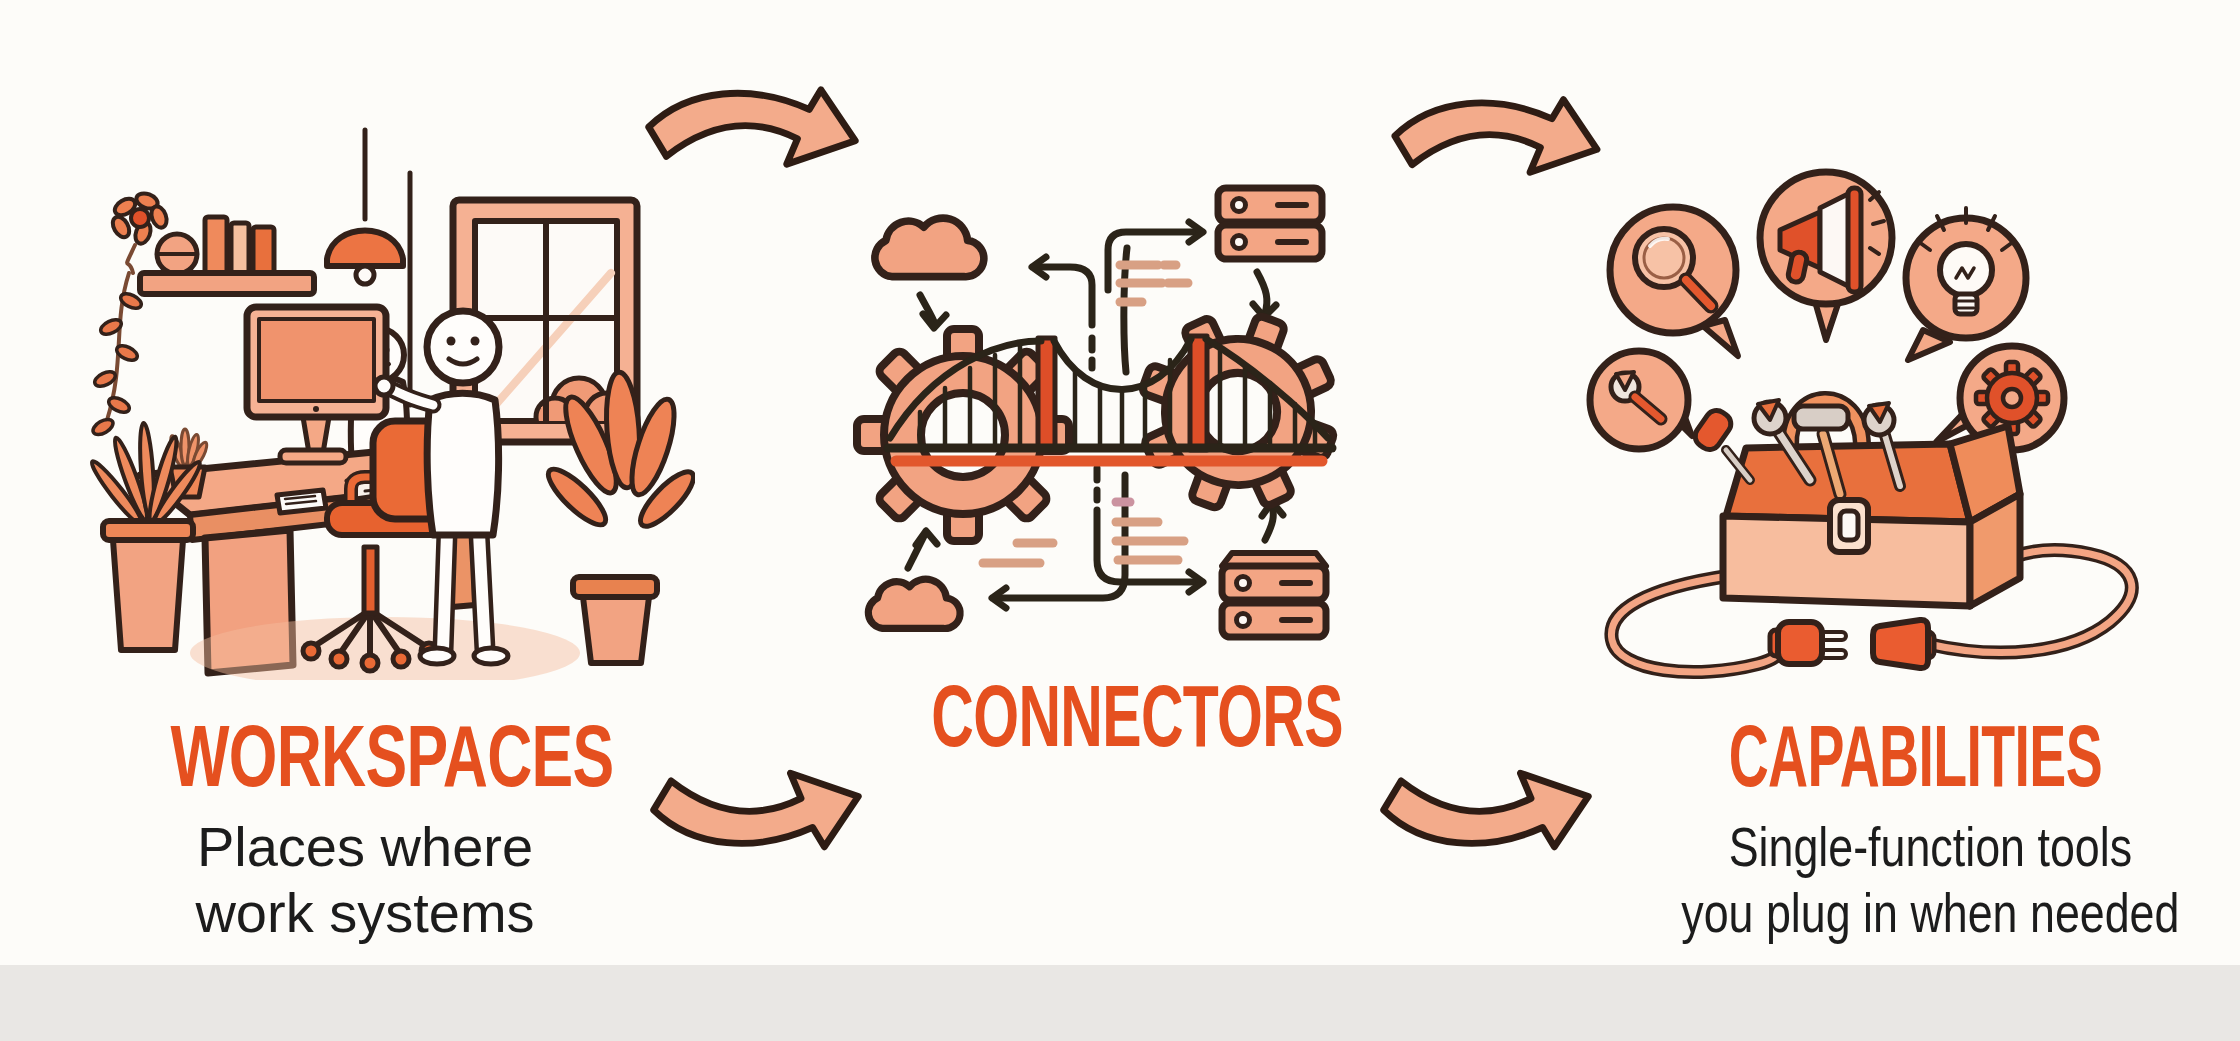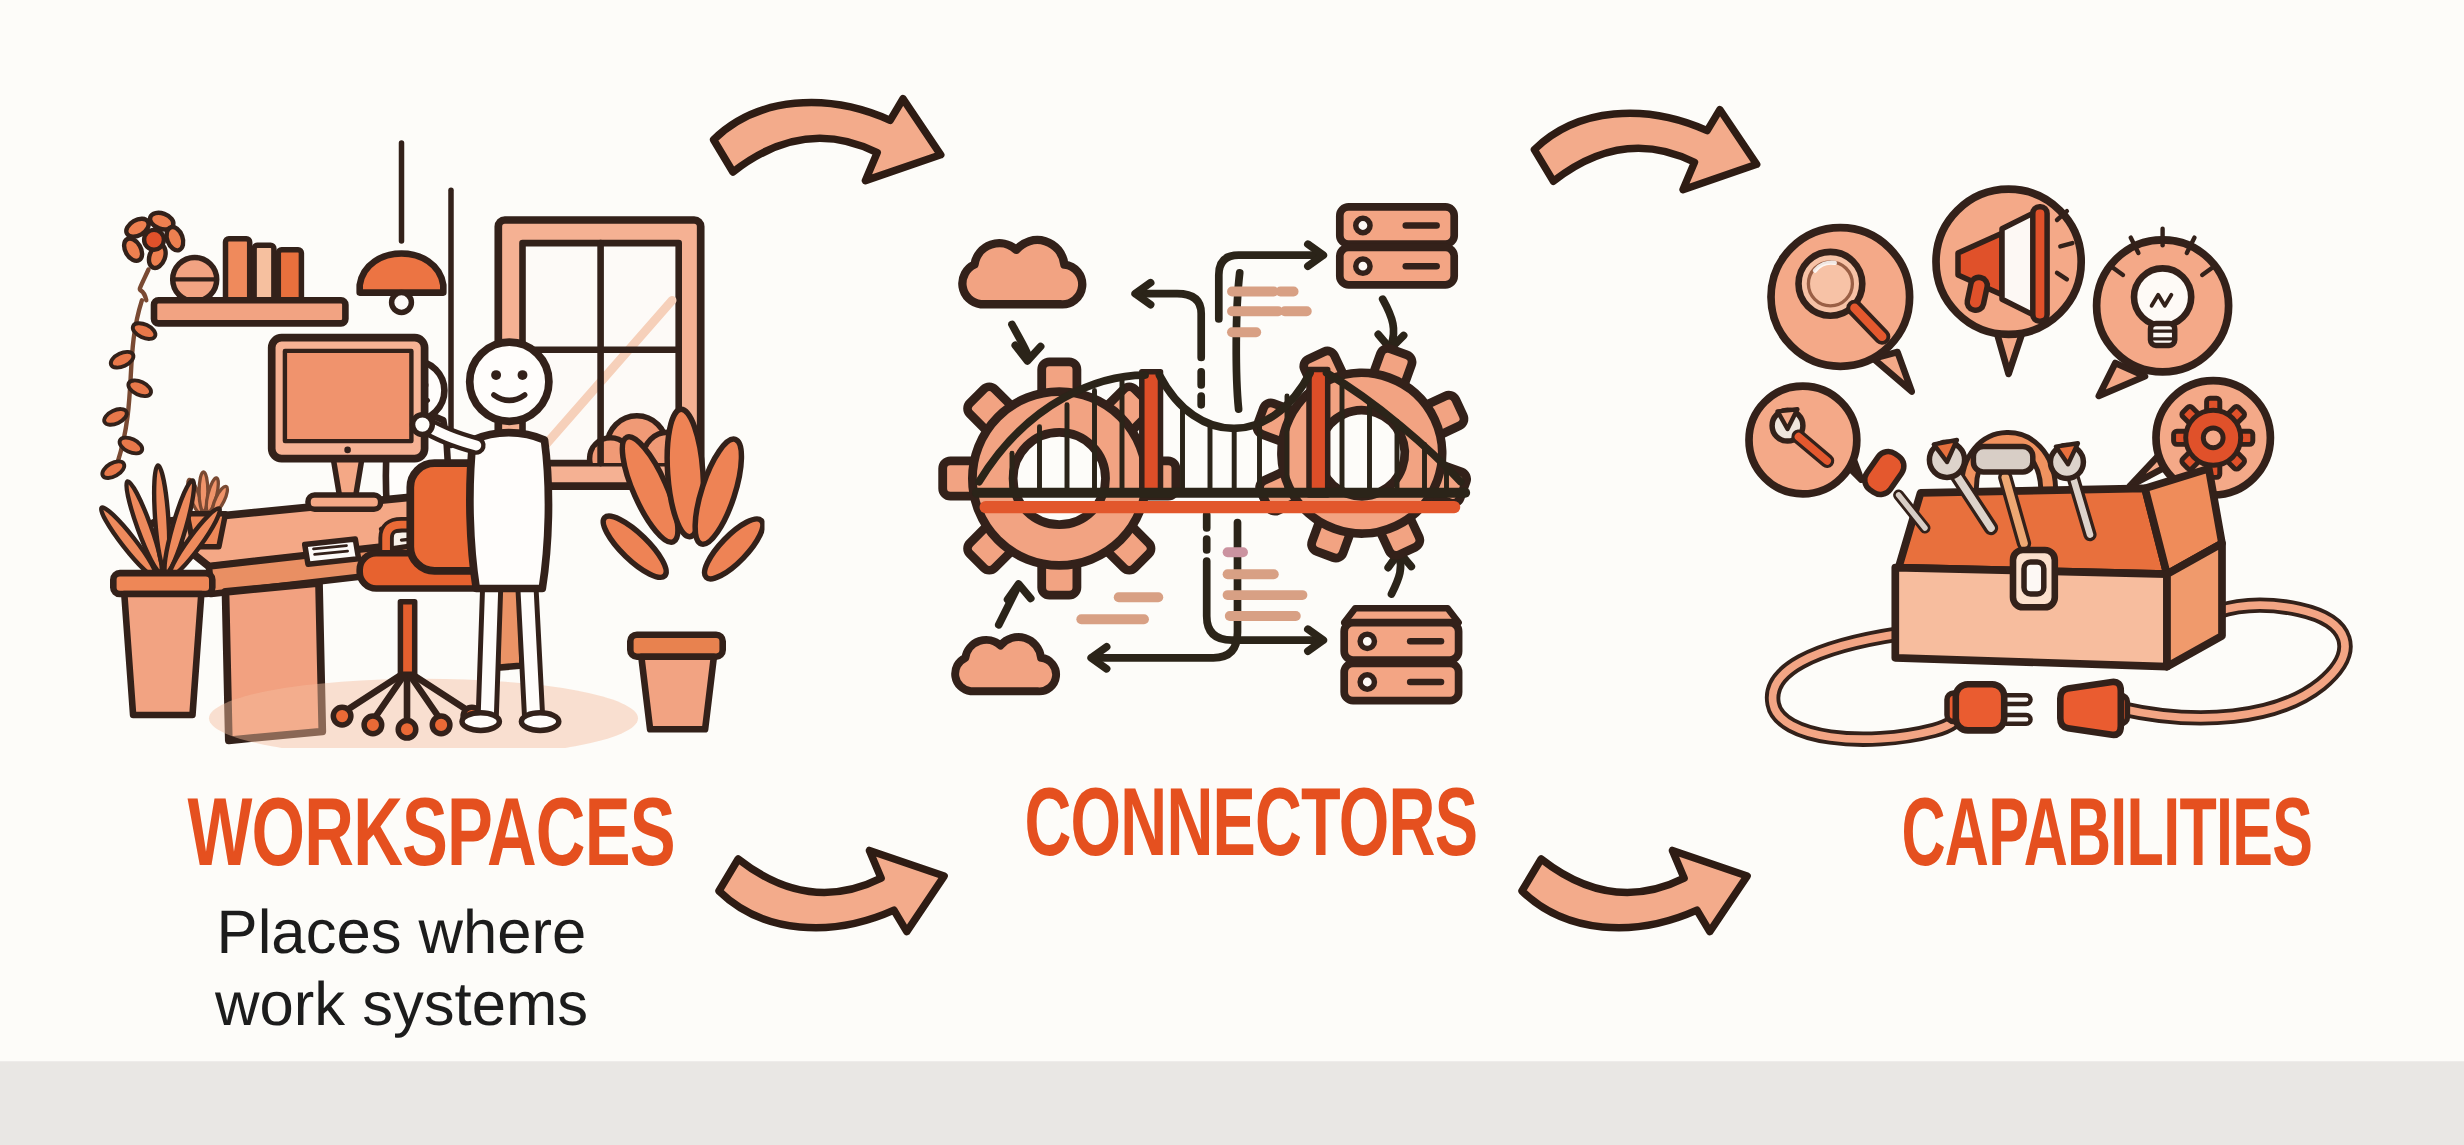--- a/index.html
+++ b/index.html
@@ -469,21 +469,22 @@
   </svg>
   <svg class="art" style="left:1370px;top:762px" width="228" height="96" viewBox="0 0 235 96">
     <path d="M14,48 C55,88 120,92 178,66 L190,86 L225,34 L155,10 L166,36 C122,58 78,54 32,18 Z" fill="#f3ab8b" stroke="#2e1c14" stroke-width="7" stroke-linejoin="round"></path>
   </svg>
 
   <div class="textblock" style="left:80px;top:712px;width:570px">
     <div><span class="title t-ws">WORKSPACES</span></div>
     <div><span class="sub s-ws"><span>Places where</span><br><span>work systems</span></span></div>
   </div>
 
-  <div class="textblock" style="left:830px;top:703px;width:570px">
+  <div class="textblock" style="left:830px;top:672px;width:570px">
     <div><span class="title t-cn">CONNECTORS</span></div>
   </div>
 
   <div class="textblock" style="left:1619px;top:712px;width:590px">
     <div><span class="title t-cp">CAPABILITIES</span></div>
+    <div><span class="sub s-cp"><span>Single-function tools</span><br><span>you plug in when needed</span></span></div>
   </div>
 
 </div>
 
 </body></html>

